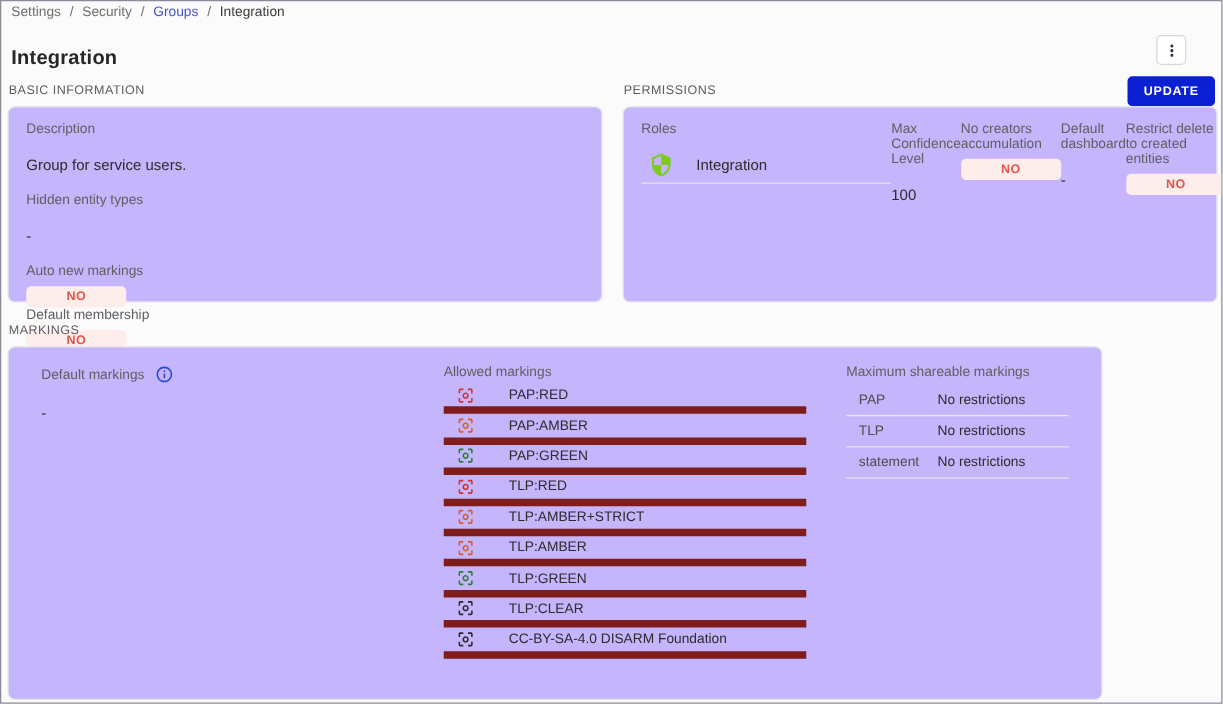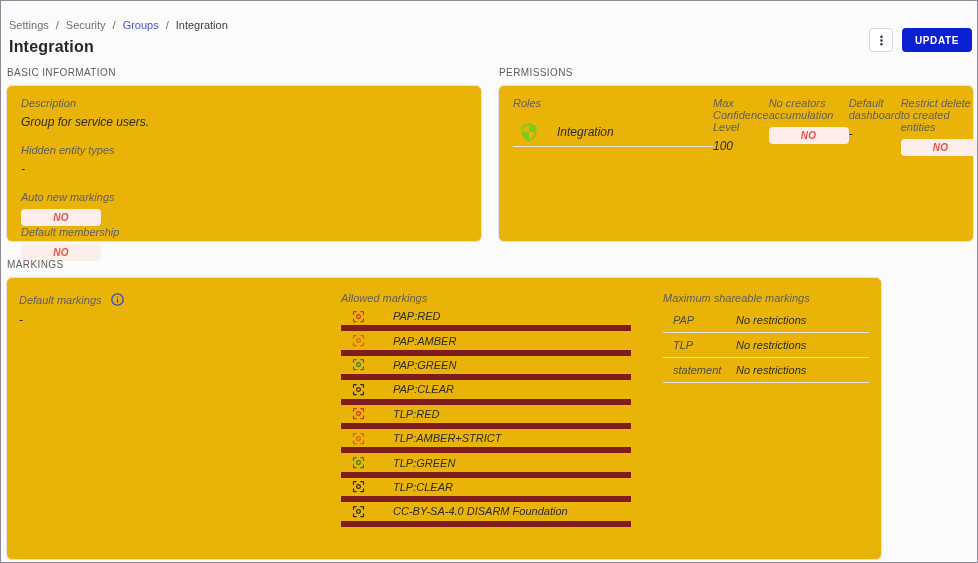--- a/index.html
+++ b/index.html
@@ -7,36 +7,36 @@
   body {
     width:978px; height:563px;
     background:#fbfbfc;
     border:1px solid #8b8b97;
     font-family:"Liberation Sans", sans-serif;
     position:relative; overflow:hidden;
     color:#2c2c2c;
   }
   
   .breadcrumb {
-    position:absolute; top:18px; left:8px;
+    position:absolute; top:3px; left:8px;
     font-size:11px; color:#6e6e6e;
     display:flex; gap:7px; align-items:center;
   }
   .breadcrumb .crumb { cursor:pointer; }
   .breadcrumb .crumb-groups { color:#4654c9; }
   .breadcrumb .crumb-current { color:#3a3a3a; }
   .breadcrumb .sep { color:#6e6e6e; }
 
   .page-title {
     position:absolute; top:26px; left:8px;
     font-size:16px; font-weight:bold; color:#262626;
     letter-spacing:0.2px;
   }
 
-  .actions { position:absolute; top:27px; right:5px; display:flex; gap:9px; align-items:center; }
+  .actions { position:absolute; top:27px; right:5px; display:flex; gap:9px; align-items:center;flex-direction:column; }
   .kebab-btn {
     width:24px; height:24px; background:#fff;
     border:1px solid #d6d6de; border-radius:4px;
     display:flex; align-items:center; justify-content:center; cursor:pointer;
   }
   .update-btn {
     height:24px; padding:0 13px;
     background:#0b1fd3; color:#fff;
     border:none; border-radius:4px;
     font-family:"Liberation Sans", sans-serif;
@@ -44,37 +44,36 @@
     cursor:pointer;
   }
 
   
   .section { position:absolute; }
   .section-label {
     font-size:10px; color:#5d5d5d; letter-spacing:0.4px;
     margin:0 0 7px 1px;
   }
   .card {
-    background:#eab308;
+    background:#c4b5fd;
     border:1px solid #e3e3e7;
     border-radius:6px;
-    font-style:italic;
   }
   #basic-section { left:5px; top:66px; width:476px; }
   #permissions-section { left:497px; top:66px; width:476px; }
   #markings-section { left:5px; top:258px; width:876px; }
 
   #basic-section .card, #permissions-section .card { height:157px; padding:11px 14px; }
   #markings-section .card {
-    height:283px; padding:10px 6px;
+    height:283px; padding:10px 20px;
     display:grid; grid-template-columns:322px 322px 1fr;
   }
 
   .field-label { font-size:11px; color:#5f5f5f; }
-  .field-value { font-size:12px; color:#2c2c2c; margin-top:6px; }
+  .field-value { font-size:12px; color:#2c2c2c; margin-top:16px; }
 
   .chip-no {
     width:80px; height:17px; margin-top:6px;
     background:#fdeeec; color:#e2554d;
     font-size:10px; font-weight:bold;
     display:flex; align-items:center; justify-content:center;
     border-radius:4px; letter-spacing:0.3px;
   }
 
   
@@ -228,36 +227,36 @@
             </svg>
           <span>PAP:AMBER</span>
         </div>
         <div class="marking-row">
           <svg width="15" height="15" viewBox="0 0 24 24" fill="#2e7d32">
               <path d="M5 15H3v4c0 1.1.9 2 2 2h4v-2H5v-4zM5 5h4V3H5c-1.1 0-2 .9-2 2v4h2V5zm14-2h-4v2h4v4h2V5c0-1.1-.9-2-2-2zm0 16h-4v2h4c1.1 0 2-.9 2-2v-4h-2v4zM12 8c-2.21 0-4 1.79-4 4s1.79 4 4 4 4-1.79 4-4-1.79-4-4-4zm0 6c-1.1 0-2-.9-2-2s.9-2 2-2 2 .9 2 2-.9 2-2 2z"></path>
             </svg>
           <span>PAP:GREEN</span>
         </div>
         <div class="marking-row">
-          <svg width="15" height="15" viewBox="0 0 24 24" fill="#2b2b2b">
-              <path d="M5 15H3v4c0 1.1.9 2 2 2h4v-2H5v-4zM5 5h4V3H5c-1.1 0-2 .9-2 2v4h2V5zm14-2h-4v2h4v4h2V5c0-1.1-.9-2-2-2zm0 16h-4v2h4c1.1 0 2-.9 2-2v-4h-2v4zM12 8c-2.21 0-4 1.79-4 4s1.79 4 4 4 4-1.79 4-4-1.79-4-4-4zm0 6c-1.1 0-2-.9-2-2s.9-2 2-2 2 .9 2 2-.9 2-2 2z"></path>
-            </svg>
-          <span>PAP:CLEAR</span>
-        </div>
-        <div class="marking-row">
           <svg width="15" height="15" viewBox="0 0 24 24" fill="#d03030">
               <path d="M5 15H3v4c0 1.1.9 2 2 2h4v-2H5v-4zM5 5h4V3H5c-1.1 0-2 .9-2 2v4h2V5zm14-2h-4v2h4v4h2V5c0-1.1-.9-2-2-2zm0 16h-4v2h4c1.1 0 2-.9 2-2v-4h-2v4zM12 8c-2.21 0-4 1.79-4 4s1.79 4 4 4 4-1.79 4-4-1.79-4-4-4zm0 6c-1.1 0-2-.9-2-2s.9-2 2-2 2 .9 2 2-.9 2-2 2z"></path>
             </svg>
           <span>TLP:RED</span>
         </div>
         <div class="marking-row">
           <svg width="15" height="15" viewBox="0 0 24 24" fill="#e05a20">
               <path d="M5 15H3v4c0 1.1.9 2 2 2h4v-2H5v-4zM5 5h4V3H5c-1.1 0-2 .9-2 2v4h2V5zm14-2h-4v2h4v4h2V5c0-1.1-.9-2-2-2zm0 16h-4v2h4c1.1 0 2-.9 2-2v-4h-2v4zM12 8c-2.21 0-4 1.79-4 4s1.79 4 4 4 4-1.79 4-4-1.79-4-4-4zm0 6c-1.1 0-2-.9-2-2s.9-2 2-2 2 .9 2 2-.9 2-2 2z"></path>
             </svg>
           <span>TLP:AMBER+STRICT</span>
+        </div>
+        <div class="marking-row">
+          <svg width="15" height="15" viewBox="0 0 24 24" fill="#e05a20">
+              <path d="M5 15H3v4c0 1.1.9 2 2 2h4v-2H5v-4zM5 5h4V3H5c-1.1 0-2 .9-2 2v4h2V5zm14-2h-4v2h4v4h2V5c0-1.1-.9-2-2-2zm0 16h-4v2h4c1.1 0 2-.9 2-2v-4h-2v4zM12 8c-2.21 0-4 1.79-4 4s1.79 4 4 4 4-1.79 4-4-1.79-4-4-4zm0 6c-1.1 0-2-.9-2-2s.9-2 2-2 2 .9 2 2-.9 2-2 2z"></path>
+            </svg>
+          <span>TLP:AMBER</span>
         </div>
         <div class="marking-row">
           <svg width="15" height="15" viewBox="0 0 24 24" fill="#2e7d32">
               <path d="M5 15H3v4c0 1.1.9 2 2 2h4v-2H5v-4zM5 5h4V3H5c-1.1 0-2 .9-2 2v4h2V5zm14-2h-4v2h4v4h2V5c0-1.1-.9-2-2-2zm0 16h-4v2h4c1.1 0 2-.9 2-2v-4h-2v4zM12 8c-2.21 0-4 1.79-4 4s1.79 4 4 4 4-1.79 4-4-1.79-4-4-4zm0 6c-1.1 0-2-.9-2-2s.9-2 2-2 2 .9 2 2-.9 2-2 2z"></path>
             </svg>
           <span>TLP:GREEN</span>
         </div>
         <div class="marking-row">
           <svg width="15" height="15" viewBox="0 0 24 24" fill="#2b2b2b">
               <path d="M5 15H3v4c0 1.1.9 2 2 2h4v-2H5v-4zM5 5h4V3H5c-1.1 0-2 .9-2 2v4h2V5zm14-2h-4v2h4v4h2V5c0-1.1-.9-2-2-2zm0 16h-4v2h4c1.1 0 2-.9 2-2v-4h-2v4zM12 8c-2.21 0-4 1.79-4 4s1.79 4 4 4 4-1.79 4-4-1.79-4-4-4zm0 6c-1.1 0-2-.9-2-2s.9-2 2-2 2 .9 2 2-.9 2-2 2z"></path>

